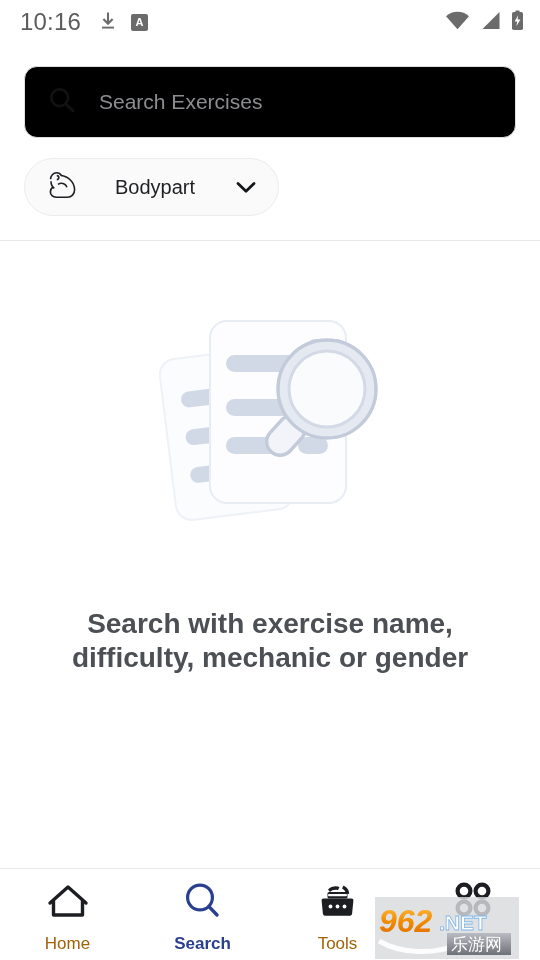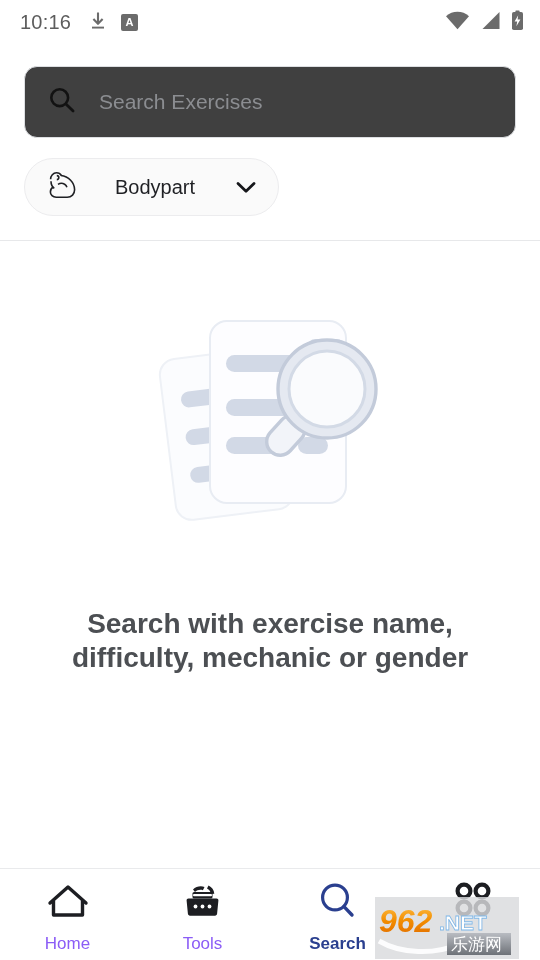--- a/index.html
+++ b/index.html
@@ -9,35 +9,35 @@
     font-family:"Liberation Sans", sans-serif;
     overflow:hidden;
   }
   .screen { position:relative; width:540px; height:960px; background:#fff; }
 
   
   .statusbar {
     height:44px; display:flex; align-items:center;
     padding:0 16px 0 20px; color:#5f5f5f;
   }
-  .sb-time { font-size:20px; letter-spacing:.2px; color:#5d5d5d; }
+  .sb-time { font-size:24px; letter-spacing:.2px; color:#5d5d5d; }
   .sb-left-icons { display:flex; align-items:center; gap:14px; margin-left:18px; }
   .sb-spacer { flex:1; }
   .sb-right-icons { display:flex; align-items:center; gap:10px; }
   .icon-a-box {
     width:17px; height:17px; background:#6b6b6b; border-radius:2px;
     color:#fff; font-size:11px; font-weight:bold; line-height:17px;
     text-align:center;
   }
 
   
   .search-wrap { padding:22px 24px 0 24px; }
   .search-field {
     height:72px; border:1px solid #dddfe2; border-radius:13px;
-    display:flex; align-items:center; padding:0 22px; background:#404040;
+    display:flex; align-items:center; padding:0 22px; background:#000000;
   }
   .search-ph {
     margin-left:22px; font-size:21px; color:#8b8d91;
   }
 
   
   .chips { display:flex; padding:20px 24px 0 24px; gap:21px; }
   .chip {
     height:58px; border-radius:29px; display:flex; align-items:center;
     padding:0 22px; gap:12px; font-size:20px;
@@ -64,21 +64,21 @@
 
   
   .bottomnav {
     position:absolute; left:0; bottom:0; width:540px; height:92px;
     border-top:1px solid #e9eaec; background:#fff;
     display:flex; align-items:flex-start; padding-top:12px;
   }
   .nav-item {
     flex:1; display:flex; flex-direction:column; align-items:center; gap:9px;
   }
-  .nav-label { font-size:17px; color:#8b5cf6; }
+  .nav-label { font-size:17px; color:#a16207; }
   .nav-item.active .nav-label { color:#2a3f8f; font-weight:bold; }
 
   
   .watermark {
     position:absolute; right:0; bottom:1px; width:165px; height:62px;
     pointer-events:none;
   }
 </style>
 </head>
 <body>
@@ -192,48 +192,48 @@
 
     <div class="nav-item">
       <span>
         <svg width="46" height="40" viewBox="0 0 46 40">
           <path d="M5 22L23 6l18 16M8.5 19.6V34h29V19.6" stroke="#1d1e22" stroke-width="3.4" fill="none" stroke-linecap="round" stroke-linejoin="round"></path>
         </svg>
       </span>
       <span class="nav-label">Home</span>
     </div>
 
+    <div class="nav-item active">
+      <span>
+        <svg width="42" height="40" viewBox="0 0 42 40">
+          <circle cx="18" cy="16.5" r="12.4" stroke="#2a3f8f" stroke-width="3.2" fill="none"></circle>
+          <path d="M27 25.6l8 8.4" stroke="#2a3f8f" stroke-width="3.4" stroke-linecap="round"></path>
+        </svg>
+      </span>
+      <span class="nav-label">Search</span>
+    </div>
+
     <div class="nav-item">
       <span>
         <svg width="44" height="40" viewBox="0 0 44 40">
           <g fill="#1d1e22">
             <path d="M12 8.5c3-3 8-4 11.5-2.4l-1.6 3.2C19.4 8.2 16 9 14 11z"></path>
             <path d="M27.5 4.5c3.4 1.6 5.5 4.6 5.8 8.2l-3.4.3c-.2-2.4-1.6-4.4-3.9-5.5z"></path>
             <rect x="11.5" y="11" width="20" height="6.5" rx="1.6"></rect>
             <path d="M7.5 17.5h28c1.2 0 2 .9 1.9 2l-1.3 13.3c-.1 1.1-1 1.9-2.1 1.9H9c-1.1 0-2-.8-2.1-1.9L5.6 19.5c-.1-1.1.7-2 1.9-2z"></path>
           </g>
           <g fill="#ffffff">
             <circle cx="14.5" cy="25.5" r="1.9"></circle>
             <circle cx="21.5" cy="25.5" r="1.9"></circle>
             <circle cx="28.5" cy="25.5" r="1.9"></circle>
             <rect x="12" y="13" width="19" height="2.3" rx="1"></rect>
           </g>
         </svg>
       </span>
       <span class="nav-label">Tools</span>
-    </div>
-
-    <div class="nav-item active">
-      <span>
-        <svg width="42" height="40" viewBox="0 0 42 40">
-          <circle cx="18" cy="16.5" r="12.4" stroke="#2a3f8f" stroke-width="3.2" fill="none"></circle>
-          <path d="M27 25.6l8 8.4" stroke="#2a3f8f" stroke-width="3.4" stroke-linecap="round"></path>
-        </svg>
-      </span>
-      <span class="nav-label">Search</span>
     </div>
 
     <div class="nav-item">
       <span>
         <svg width="50" height="40" viewBox="0 0 50 40">
           <g stroke="#1d1e22" stroke-width="4.2" fill="none">
             <circle cx="16" cy="10" r="6.4"></circle>
             <circle cx="34" cy="10" r="6.4"></circle>
             <circle cx="16" cy="27" r="6.4"></circle>
             <circle cx="34" cy="27" r="6.4"></circle>

